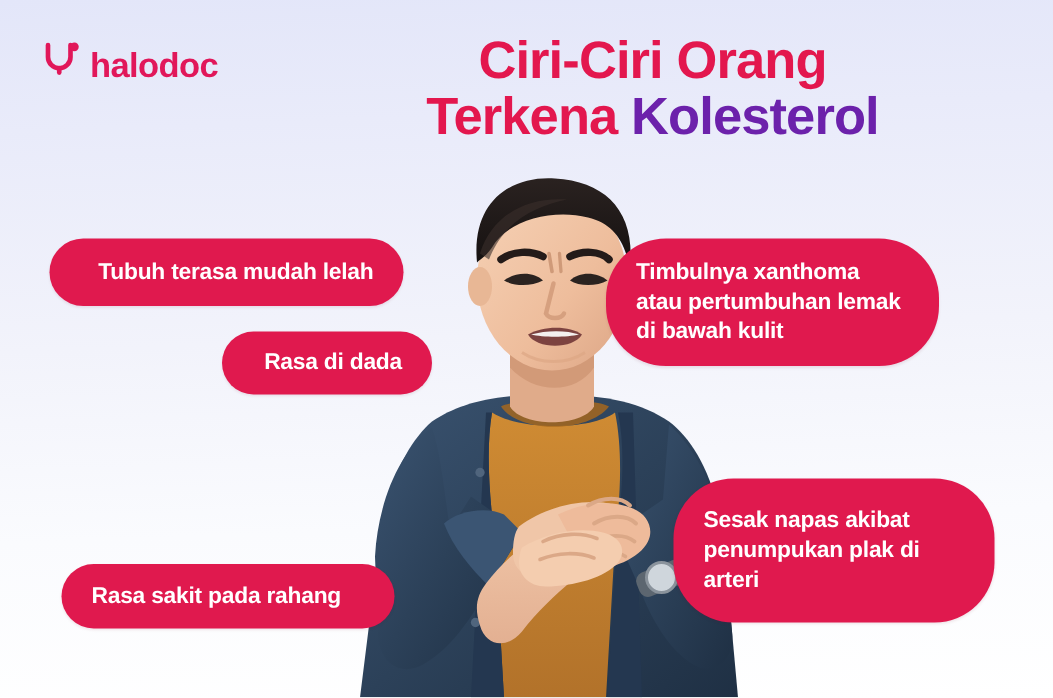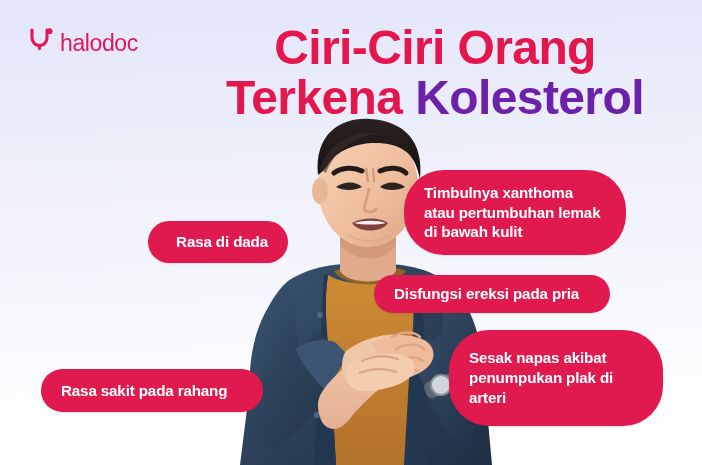--- a/index.html
+++ b/index.html
@@ -19,35 +19,35 @@
   
   #logo {
     position:absolute;
     left:28px; top:26px;
     display:flex; align-items:center; gap:6px;
     height:34px;
   }
   #logo .steth { width:26px; height:30px; display:block; }
   #logo .wordmark {
     font-size:23px;
-    font-weight:400;
+    font-weight:700;
     letter-spacing:-0.4px;
     color:#e1175a;
     line-height:1;
   }
 
   
   #headline {
     position:absolute;
     left:180px; top:24px;
     width:510px;
     text-align:center;
     line-height:0.98;
     font-weight:800;
-    font-size:48px;
+    font-size:35px;
     letter-spacing:-0.6px;
     z-index:6;
   }
   #headline .l1 { display:block; color:#e3174e; }
   #headline .l2 { display:block; margin-top:3px; white-space:nowrap; }
   #headline .l2 .t-red { color:#e3174e; }
   #headline .l2 .t-purple { color:#6c21ab; }
 
   
   #photo {
@@ -68,27 +68,27 @@
     align-items:center;
     font-weight:700;
     font-size:15.2px;
     line-height:1.30;
     letter-spacing:-0.15px;
     padding:9px 20px;
     z-index:5;
     box-shadow:0 1px 2px rgba(120,0,40,.10);
   }
   .pill.r { justify-content:flex-end; text-align:right; }
-  .pill.l { justify-content:flex-start; text-align:left;margin-top:11px; }
+  .pill.l { justify-content:flex-start; text-align:left; }
 
   
   #pill-lelah      { left:33px;  top:159px; width:236px; height:45px; }
   #pill-dada       { left:148px; top:221px; width:140px; height:42px; }
   #pill-kesemutan  { left:72px;  top:277px; width:188px; height:61px; }
-  #pill-rahang     { left:41px;  top:358px; width:222px; height:43px; }
+  #pill-rahang     { left:41px;  top:376px; width:222px; height:43px; }
 
   
   #pill-xanthoma   { left:404px; top:159px; width:222px; height:85px; }
   #pill-disfungsi  { left:374px; top:264px; width:236px; height:38px; }
   #pill-sesak      { left:449px; top:319px; width:214px; height:96px; }
 </style>
 </head>
 <body>
 
 <div id="canvas">
@@ -206,25 +206,25 @@
       <path d="M200 258 C210 253 221 253 227 258" stroke="#dba887" stroke-width="2.6" fill="none" stroke-linecap="round"></path>
       <path d="M196 268 C205 264 215 264 221 268" stroke="#dba887" stroke-width="2.4" fill="none" stroke-linecap="round"></path>
 
       <path d="M152 262 C168 252 190 248 206 252 C218 255 222 264 216 272
                C208 282 186 288 168 288 C156 288 150 280 150 272 C150 268 151 264 152 262 Z" fill="#f4cdaf"></path>
       <path d="M166 258 C178 252 192 252 202 256" stroke="#dba887" stroke-width="2.4" fill="none" stroke-linecap="round"></path>
       <path d="M164 270 C176 265 190 265 200 269" stroke="#dba887" stroke-width="2.4" fill="none" stroke-linecap="round"></path>
     </svg>
   </div>
 
+  <div class="pill r" id="pill-lelah">Tubuh terasa mudah lelah</div>
 
   <div class="pill r" id="pill-dada">Rasa di dada</div>
 
 
   <div class="pill l" id="pill-rahang">Rasa sakit pada rahang</div>
 
   <div class="pill l" id="pill-xanthoma">Timbulnya xanthoma atau pertumbuhan lemak di bawah kulit</div>
 
-  <div class="pill l" id="pill-disfungsi">Disfungsi ereksi pada pria</div>
 
   <div class="pill l" id="pill-sesak">Sesak napas akibat penumpukan plak di arteri</div>
 
 </div>
 
 </body></html>

